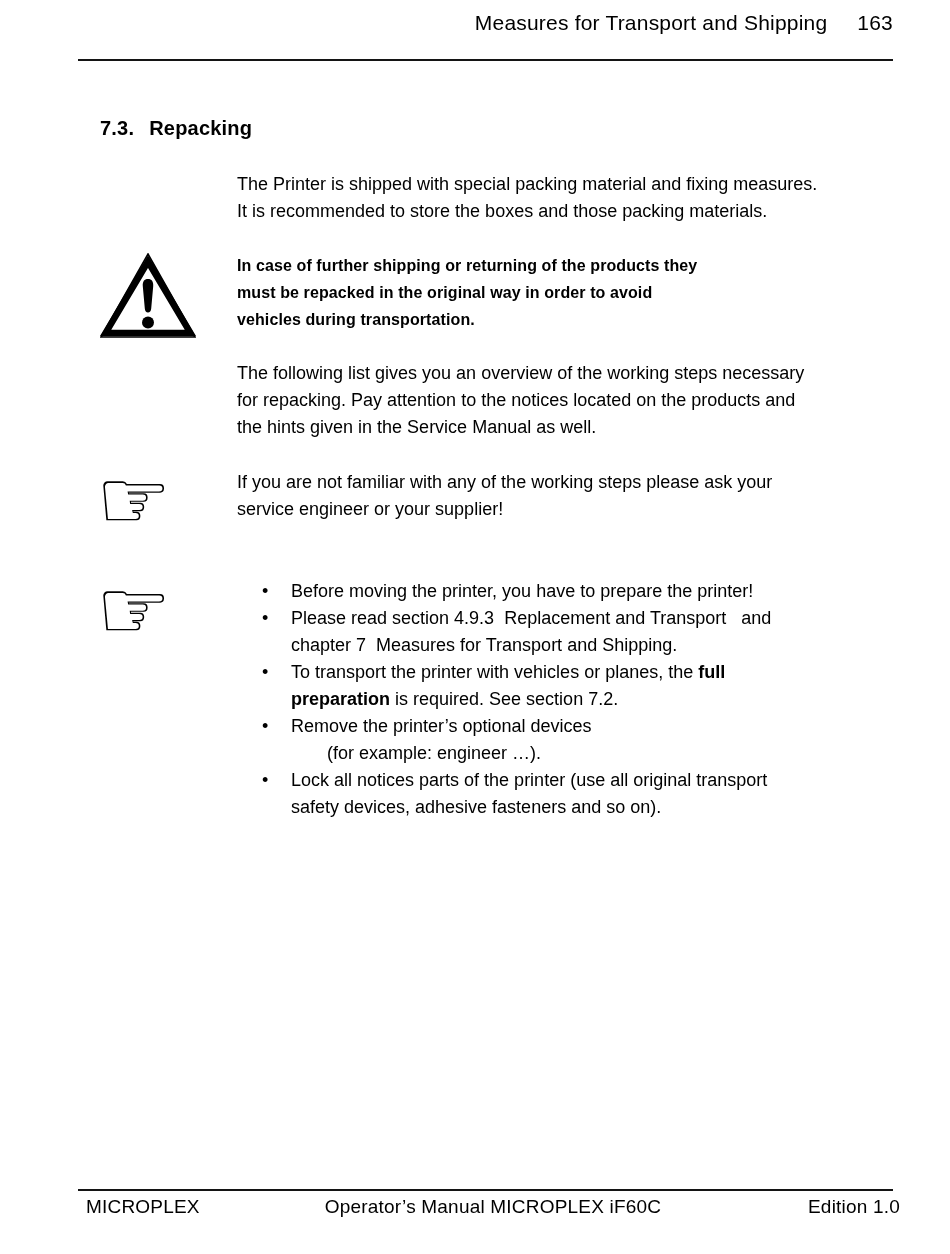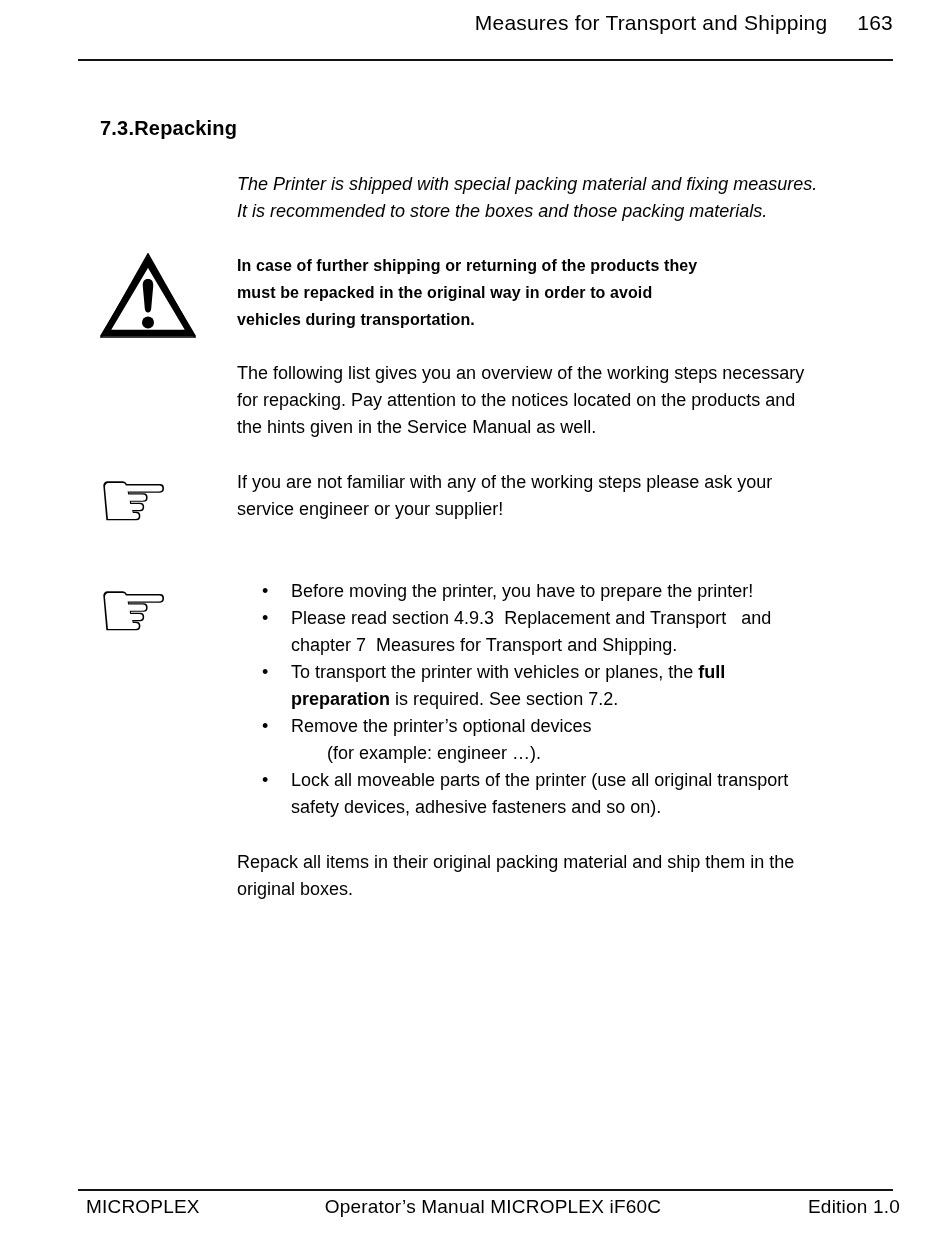--- a/index.html
+++ b/index.html
@@ -37,33 +37,33 @@
   .rule.footer-rule { top: 1189px; }
 
   
   .section-heading {
     position: absolute;
     left: 100px;
     top: 117px;
     font-size: 20px;
     font-weight: 700;
     display: flex;
-    gap: 0;
+    gap: 15px;
     letter-spacing: 0.2px;
   }
 
   
   .body-block {
     position: absolute;
     left: 237px;
     width: 660px;
     font-size: 18px;
     line-height: 27px;
   }
-  .p-intro    { top: 171px; font-style: italic; }
+  .p-intro    { top: 171px; }
   .p-warning  { top: 252px; font-size: 16px; font-weight: 700; letter-spacing: 0.1px; }
   .p-overview { top: 360px; }
   .p-note1    { top: 469px; }
   .p-closing  { top: 849px; }
 
   
   .icon-slot { position: absolute; }
   .warning-icon-slot { left: 100px; top: 253px; }
   .hand-icon {
     position: absolute;
@@ -189,31 +189,27 @@
       <span class="bullet-glyph">•</span>
       <div class="bullet-text">
         <div class="line">Remove the printer’s optional devices</div>
         <div class="line indent-2">(for example: engineer …).</div>
       </div>
     </div>
 
     <div class="bullet-item">
       <span class="bullet-glyph">•</span>
       <div class="bullet-text">
-        <div class="line">Lock all moveable parts of the printer (use all original transport</div>
+        <div class="line">Lock all notices parts of the printer (use all original transport</div>
         <div class="line">safety devices, adhesive fasteners and so on).</div>
       </div>
     </div>
 
   </div>
 
-  <div class="body-block p-closing">
-    <div class="line">Repack all items in their original packing material and ship them in the</div>
-    <div class="line">original boxes.</div>
-  </div>
 
   <div class="rule footer-rule"></div>
   <div class="footer-text">
     <span class="footer-left line">MICROPLEX</span>
     <span class="footer-center line">Operator’s Manual MICROPLEX iF60C</span>
     <span class="footer-right line">Edition 1.0</span>
   </div>
 
 </div>
 

